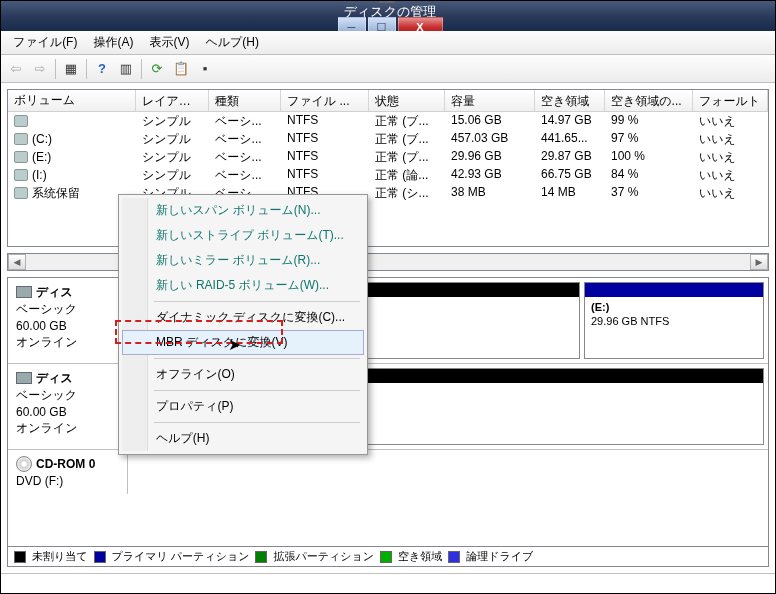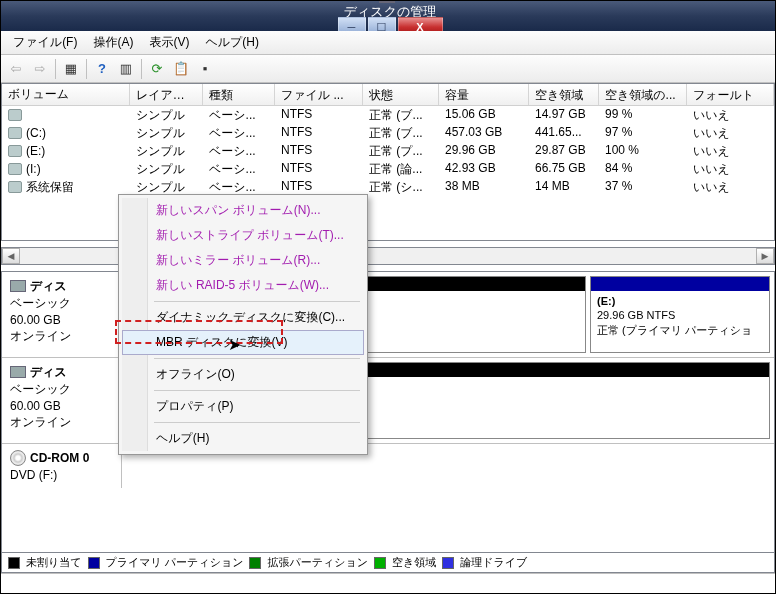--- a/index.html
+++ b/index.html
@@ -20,21 +20,21 @@
 .menubar { height:24px; display:flex; align-items:center; padding:0 4px; border-bottom:1px solid #c0c0c0; background:linear-gradient(to bottom,#fdfdfd,#ececec); font-size:12px; }
 .menubar span { padding:2px 8px; cursor:default; }
 
 
 .toolbar { height:28px; display:flex; align-items:center; padding:0 4px; border-bottom:1px solid #c0c0c0; background:linear-gradient(to bottom,#fdfdfd,#ececec); gap:2px; }
 .tool { width:22px; height:22px; display:flex; align-items:center; justify-content:center; font-size:13px; color:#333; border:1px solid transparent; }
 .tool.disabled { color:#aaa; }
 .sep { width:1px; height:20px; background:#c0c0c0; margin:0 2px; }
 
 
-.body { flex:1; display:flex; flex-direction:column; gap:6px; background:#fff; overflow:hidden; }
+.body { flex:1; display:flex; flex-direction:column; padding:6px; gap:6px; background:#fff; overflow:hidden; }
 
 
 .table-pane { border:1px solid #828790; height:158px; overflow:hidden; display:flex; flex-direction:column; }
 .thead-row { display:flex; background:linear-gradient(to bottom,#fff,#f0f0f0); height:22px; border-bottom:1px solid #d0d0d0; }
 .th { font-size:12px; padding:3px 6px; border-right:1px solid #d5d5d5; overflow:hidden; white-space:nowrap; text-overflow:ellipsis; }
 .tbody { flex:1; }
 .tr { display:flex; height:18px; font-size:12px; }
 .td { padding:1px 6px; overflow:hidden; white-space:nowrap; text-overflow:clip; }
 .col0 { width:128px; display:flex; align-items:center; gap:4px; } .col0 .vicon { width:14px; height:12px; background:#bcc; border:1px solid #899; border-radius:2px; }
 .col1 { width:73px; } .col2 { width:72px; } .col3 { width:88px; } .col4 { width:76px; }
@@ -63,21 +63,21 @@
 .legend { height:20px; border:1px solid #828790; border-top:none; display:flex; align-items:center; padding:0 6px; font-size:11px; gap:6px; }
 .legend .sw { width:12px; height:12px; border:1px solid #666; }
 
 
 .status { height:20px; border-top:1px solid #c0c0c0; }
 
 
 .ctxmenu { position:absolute; left:118px; top:194px; width:250px; background:#f5f5f5; border:1px solid #979797; box-shadow:3px 3px 6px rgba(0,0,0,.3); padding:3px; font-size:12px; z-index:10; }
 .ctx-gutter { position:absolute; left:3px; top:3px; bottom:3px; width:26px; background:#eee; border-right:1px solid #ddd; }
 .ctx-item { position:relative; padding:4px 10px 4px 34px; cursor:default; white-space:nowrap; }
-.ctx-item.disabled { color:#a21caf; }
+.ctx-item.disabled { color:#0f766e; }
 .ctx-item.hover { background:#e5f1fb; border:1px solid #aac; padding:3px 9px 3px 33px; }
 .ctx-sep { height:1px; background:#ccc; margin:3px 4px 3px 32px; position:relative; }
 .hl-box { position:absolute; border:2px dashed #d02020; pointer-events:none; z-index:11; }
 .cursor { position:absolute; z-index:12; font-size:16px; color:#000; }
 </style>
 </head>
 <body>
 
 <div class="window">
   <div class="titlebar">
@@ -218,21 +218,20 @@
         <div class="disk-body">
           <div class="part">
             <div class="part-hdr unalloc"></div>
             <div class="part-info"></div>
           </div>
           <div class="part" style="flex:0 0 180px">
             <div class="part-hdr primary"></div>
             <div class="part-info">
               <div style="font-weight:bold">(E:)</div>
               <div>29.96 GB NTFS</div>
-              <div>正常 (プライマリ パーティショ</div>
             </div>
           </div>
         </div>
       </div>
       <div class="disk-row" style="height:86px">
         <div class="disk-label">
           <div class="dname">
               <span class="dicon"></span>
               <span>ディス</span>
             </div>

